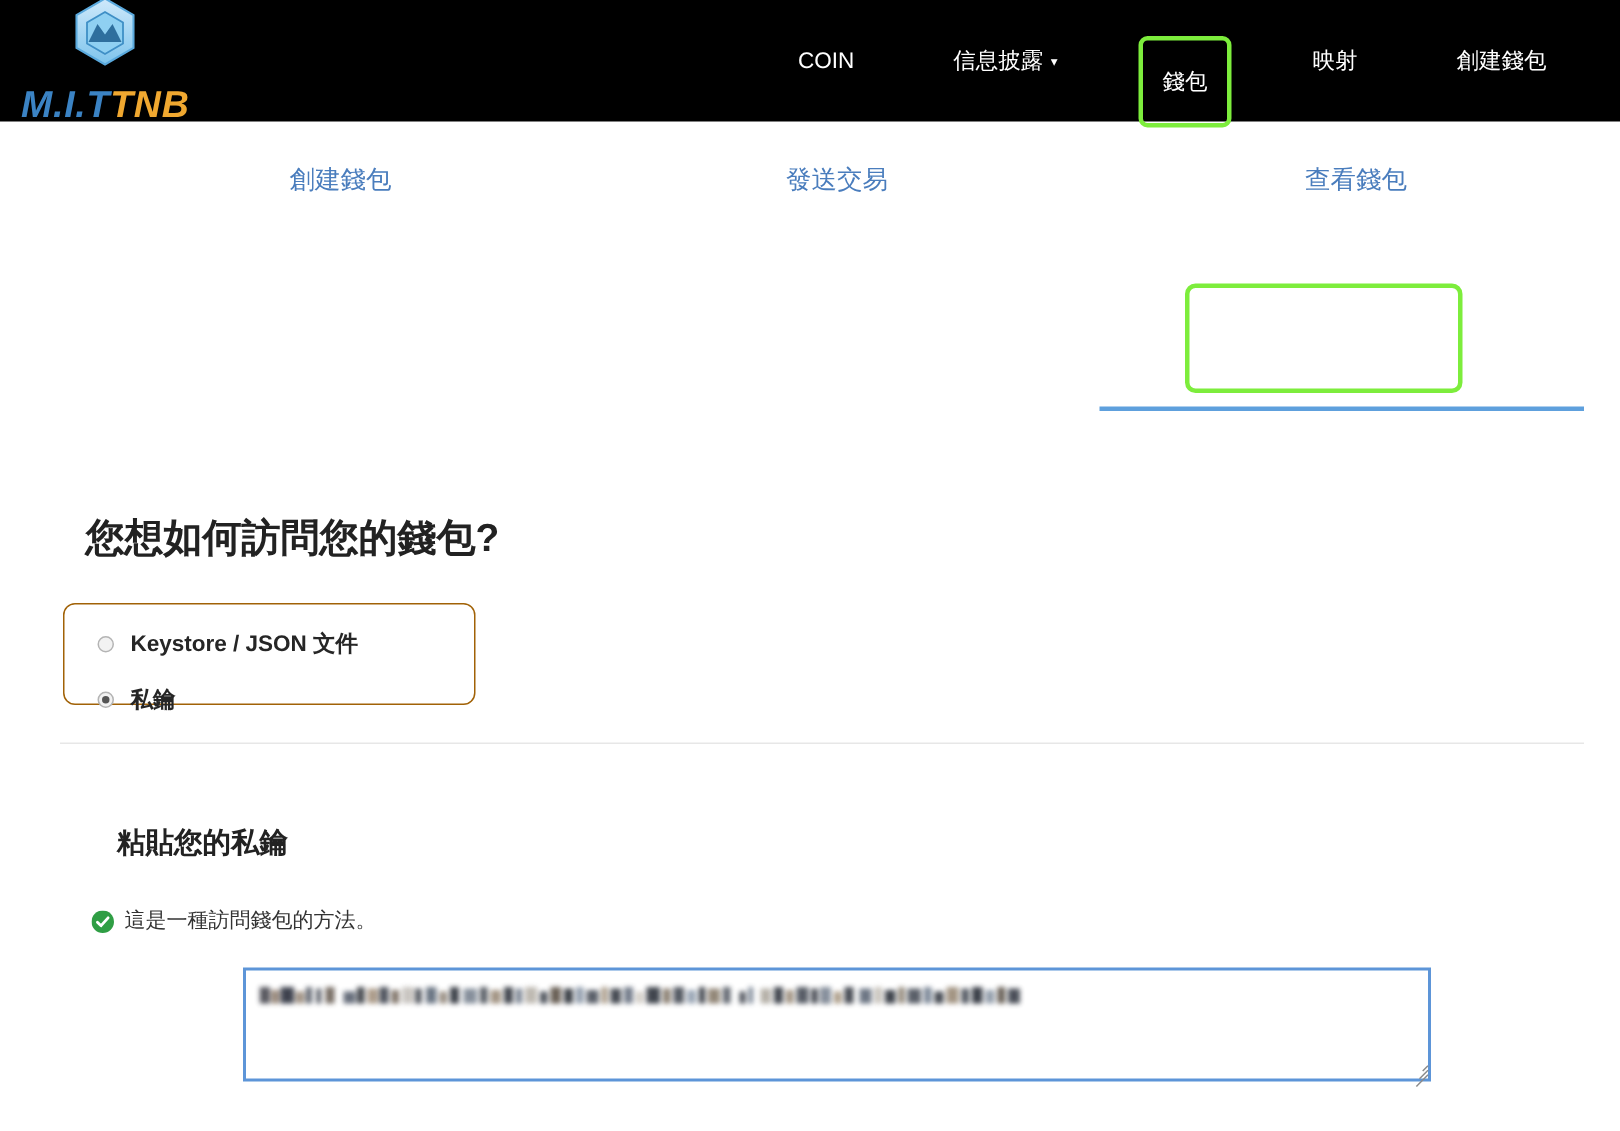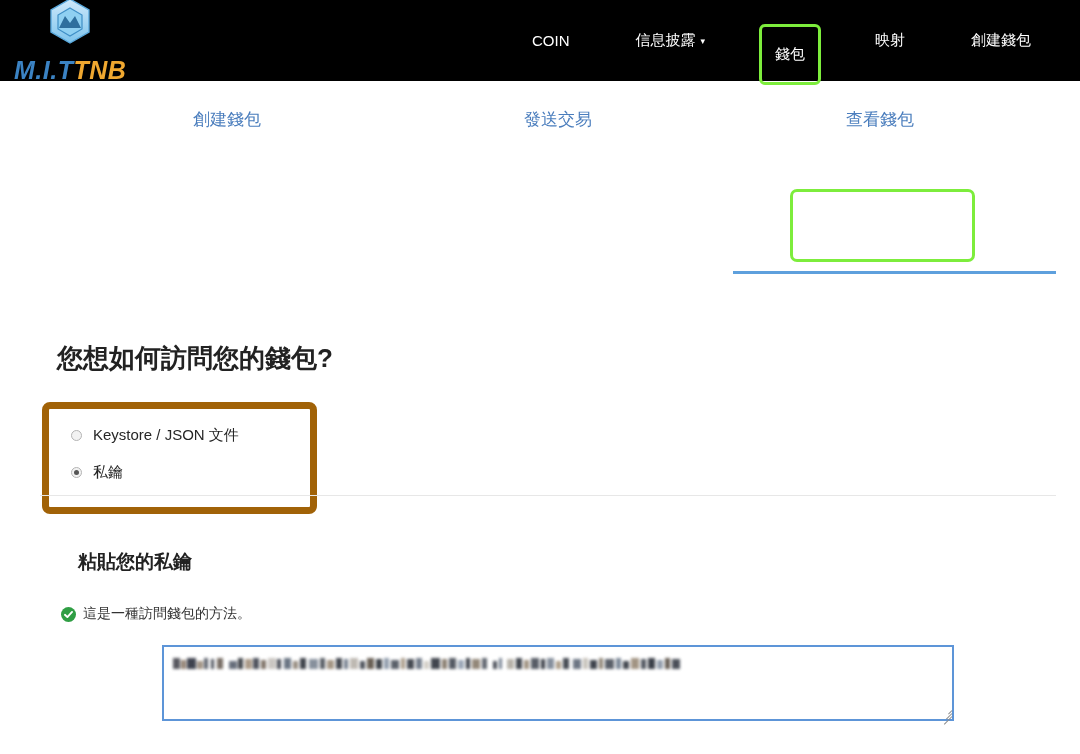--- a/index.html
+++ b/index.html
@@ -87,21 +87,21 @@
   .tab {
     position: absolute;
     top: 14px;
     font-size: 17px;
     color: #4a7dbd;
     white-space: nowrap;
     cursor: pointer;
   }
   .tab-create { left: 193px; }
   .tab-send   { left: 524px; }
-  .tab-view   { left: 846px; text-align: right; }
+  .tab-view   { left: 870px; text-align: right; }
 
   .tab-box {
     position: absolute;
     left: 790px;
     top: 95px;
     width: 185px;
     height: 73px;
     border: 3px solid #7ded3c;
     border-radius: 7px;
     pointer-events: none;
@@ -127,24 +127,25 @@
     font-weight: bold;
     color: #222222;
     white-space: nowrap;
   }
 
   .radio-group {
     position: absolute;
     left: 42px;
     top: 208px;
     width: 275px;
-    height: 112px;
-    border: 7px solid #a16207;
+    height: 68px;
+    border: 1px solid #a16207;
     border-radius: 8px;
     padding: 17px 0 0 22px;
+    font-weight: bold;
   }
 
   .radio-row {
     display: flex;
     align-items: center;
     gap: 11px;
     margin-bottom: 18px;
     cursor: pointer;
   }
 

